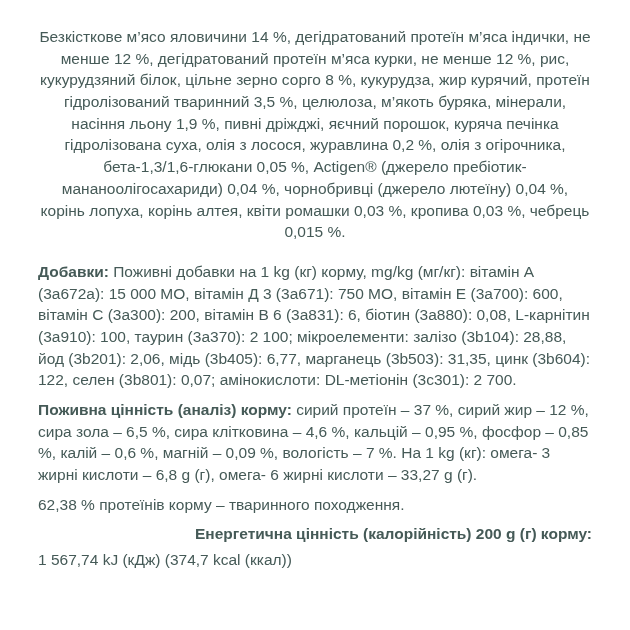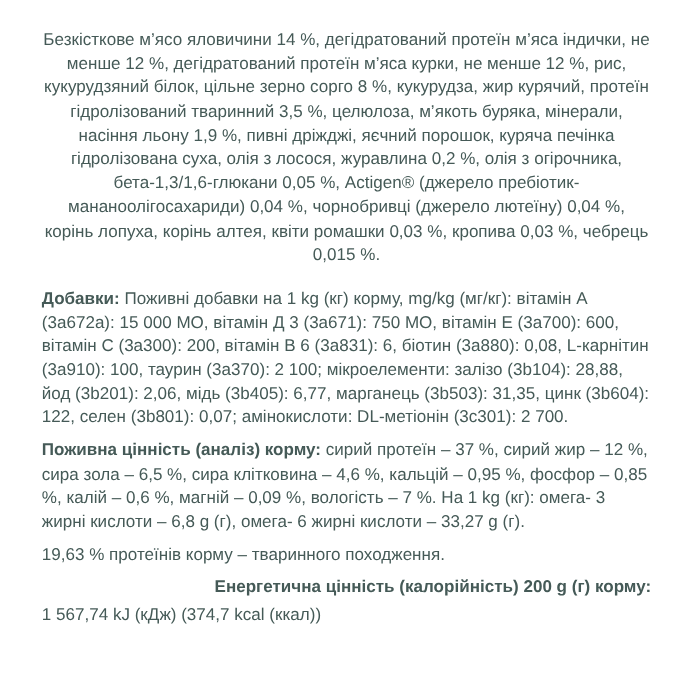--- a/index.html
+++ b/index.html
@@ -53,20 +53,20 @@
 
 <div class="page">
 
 
   <p class="ingredients">Безкісткове м’ясо яловичини 14 %, дегідратований протеїн м’яса індички, не менше 12 %, дегідратований протеїн м’яса курки, не менше 12 %, рис, кукурудзяний білок, цільне зерно сорго 8 %, кукурудза, жир курячий, протеїн гідролізований тваринний 3,5 %, целюлоза, м’якоть буряка, мінерали, насіння льону 1,9 %, пивні дріжджі, яєчний порошок, куряча печінка гідролізована суха, олія з лосося, журавлина 0,2 %, олія з огірочника, бета-1,3/1,6-глюкани 0,05 %, Actigen® (джерело пребіотик-мананоолігосахариди) 0,04 %, чорнобривці (джерело лютеїну) 0,04 %, корінь лопуха, корінь алтея, квіти ромашки 0,03 %, кропива 0,03 %, чебрець 0,015 %.</p>
 
   <p class="block"><strong>Добавки:</strong> <span>Поживні добавки на 1 kg (кг) корму, mg/kg (мг/кг): вітамін А (3a672a): 15 000 МО, вітамін Д 3 (3a671): 750 МО, вітамін Е (3a700): 600, вітамін С (3a300): 200, вітамін В 6 (3a831): 6, біотин (3a880): 0,08, L-карнітин (3a910): 100, таурин (3a370): 2 100; мікроелементи: залізо (3b104): 28,88, йод (3b201): 2,06, мідь (3b405): 6,77, марганець (3b503): 31,35, цинк (3b604): 122, селен (3b801): 0,07; амінокислоти: DL-метіонін (3c301): 2 700.</span></p>
 
   <p class="block"><strong>Поживна цінність (аналіз) корму:</strong> <span>сирий протеїн – 37 %, сирий жир – 12 %, сира зола – 6,5 %, сира клітковина – 4,6 %, кальцій – 0,95 %, фосфор – 0,85 %, калій – 0,6 %, магній – 0,09 %, вологість – 7 %. На 1 kg (кг): омега- 3 жирні кислоти – 6,8 g (г), омега- 6 жирні кислоти – 33,27 g (г).</span></p>
 
-  <p class="block">19,63 % протеїнів корму – тваринного походження.</p>
+  <p class="block">62,38 % протеїнів корму – тваринного походження.</p>
 
   <p class="block energy">
     <strong class="energy-label">Енергетична цінність (калорійність) 200 g (г) корму:</strong>
     <span class="energy-value">1 567,74 kJ (кДж) (374,7 kcal (ккал))</span>
   </p>
 
 </div>
 
 </body></html>

